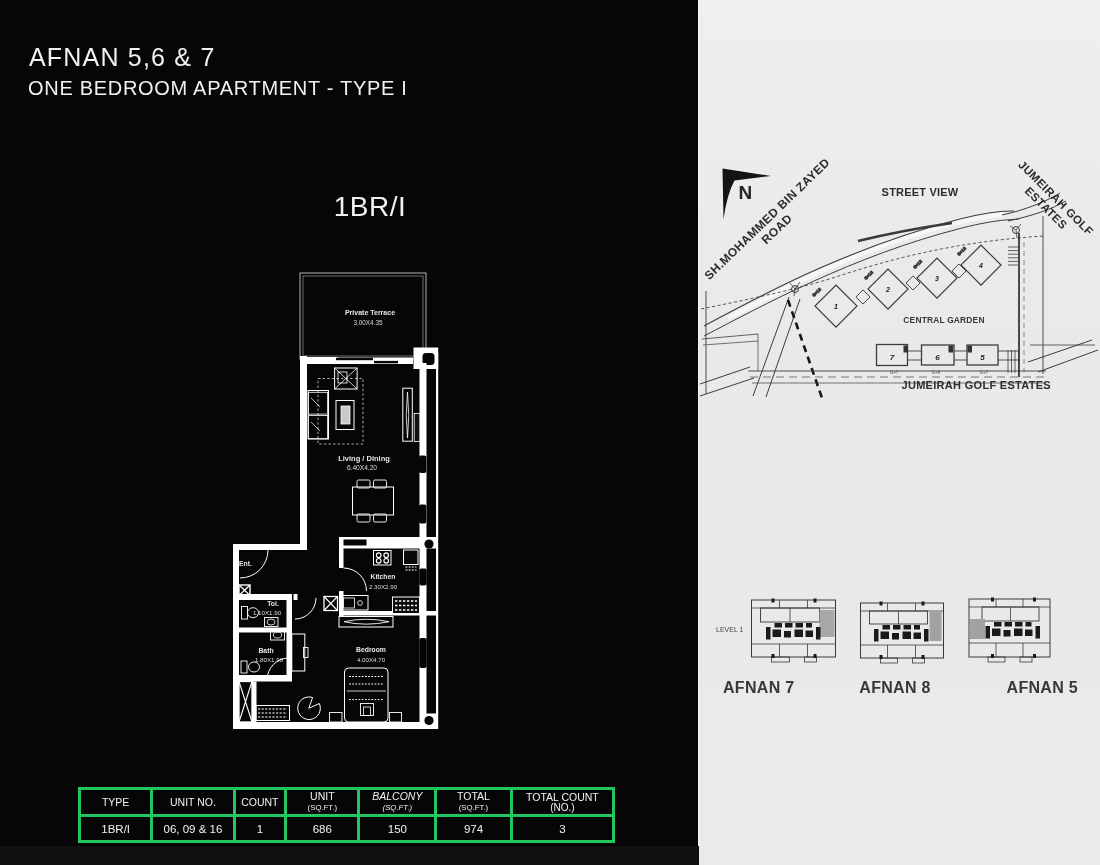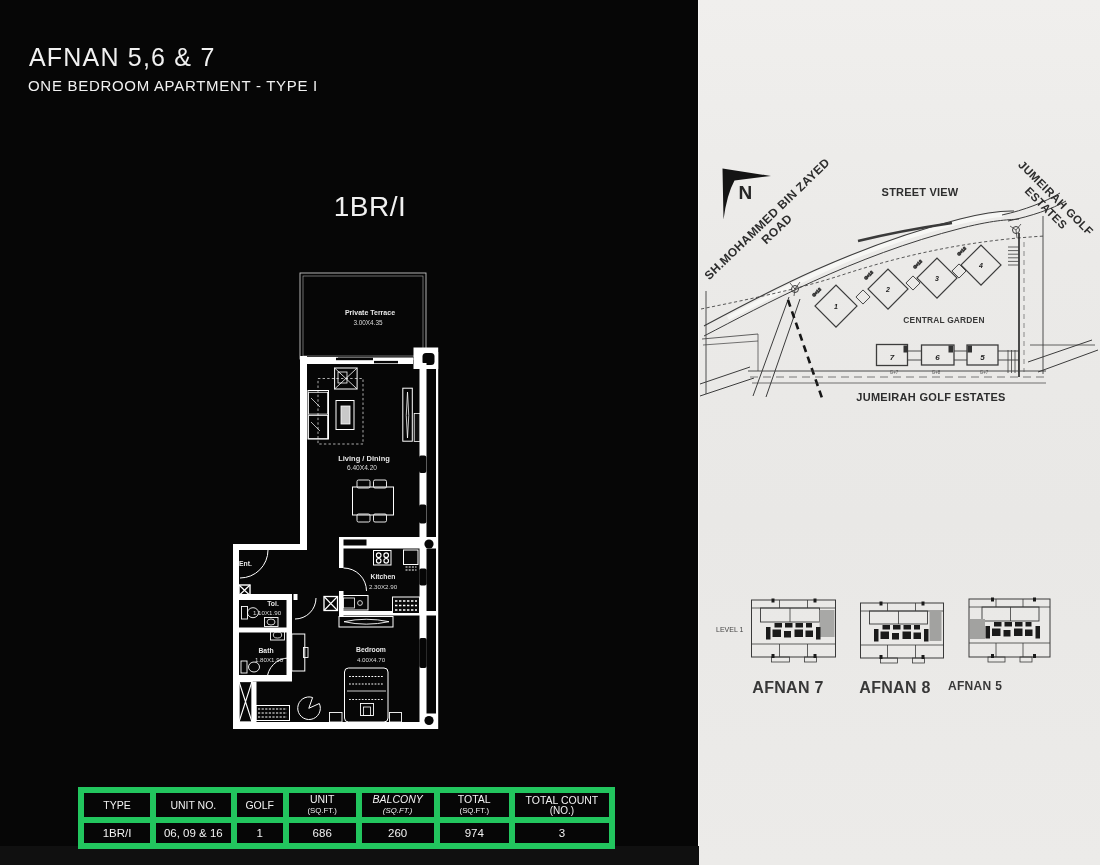--- a/index.html
+++ b/index.html
@@ -1,37 +1,37 @@
 <!DOCTYPE html>
 <html><head>
 <meta charset="utf-8">
 <style>
 html,body{margin:0;padding:0;background:#060606;}
 body{width:1100px;height:865px;overflow:hidden;font-family:"Liberation Sans",sans-serif;}
 #page{position:relative;width:1100px;height:761px;}
 .abs{position:absolute;}
 .wt{color:#f1f1f1;}
 table{border-collapse:collapse;}
-td{border:6px solid #22c55e;color:#f2f2f2;text-align:center;font-family:"Liberation Sans",sans-serif;}
+td{border:3px solid #22c55e;color:#f2f2f2;text-align:center;font-family:"Liberation Sans",sans-serif;}
 </style>
 </head>
 <body>
 <div id="page">
 
   <div class="abs" style="left:0;top:0;width:699px;height:865px;background:#060606;"></div>
 
   <div class="abs" style="left:698px;top:0;width:3px;height:865px;background:#f6f5f3;"></div>
 
   <div class="abs" style="left:699px;top:0;width:401px;height:865px;background:linear-gradient(180deg,#f0efed 0%,#ebeae8 30%,#e9e8e6 60%,#ecebe9 100%);"></div>
 
   <div class="abs" style="left:0;top:846px;width:699px;height:19px;background:#101010;"></div>
 
   <div class="abs wt" style="left:29px;top:43px;font-size:25px;letter-spacing:1.2px;">AFNAN 5,6 &amp; 7</div>
 
-  <div class="abs wt" style="left:28px;top:77px;font-size:15px;letter-spacing:0.7px;">ONE BEDROOM APARTMENT - TYPE I</div>
+  <div class="abs wt" style="left:28px;top:77px;font-size:20px;letter-spacing:0.7px;">ONE BEDROOM APARTMENT - TYPE I</div>
 
   <div class="abs wt" style="left:300px;top:191px;width:140px;text-align:center;font-size:28px;letter-spacing:0.5px;">1BR/I</div>
 
   <svg class="abs" style="left:0;top:0" width="699" height="865" viewBox="0 0 699 865">
     <g fill="none" stroke="#ffffff" stroke-width="1.15">
 
       <g>
         <rect x="300" y="273" width="126" height="86" stroke="#c4c4c4" stroke-width="0.9"></rect>
         <rect x="303" y="276" width="120" height="80" stroke="#9a9a9a" stroke-width="0.7"></rect>
         <text x="370" y="315" fill="#e8e8e8" stroke="none" font-size="7" text-anchor="middle" font-weight="bold">Private Terrace</text>
@@ -259,32 +259,32 @@
         <rect x="373.5" y="514" width="13" height="8" rx="1.5" stroke-width="0.9"></rect>
       </g>
     </g>
   </svg>
 
   <table class="abs" style="left:78px;top:787px;width:537px;">
     <tbody>
         <tr style="height:22px;font-size:10.5px;">
       <td style="width:73px;">TYPE</td>
       <td style="width:85px;">UNIT NO.</td>
-      <td style="width:48px;">GOLF</td>
+      <td style="width:48px;">COUNT</td>
       <td style="width:74px;line-height:10px;">UNIT<br><span style="font-size:7.8px;">(SQ.FT.)</span></td>
       <td style="width:75px;line-height:10px;font-style:italic;">BALCONY<br><span style="font-size:7.8px;">(SQ.FT.)</span></td>
       <td style="width:76px;line-height:10px;">TOTAL<br><span style="font-size:7.8px;">(SQ.FT.)</span></td>
       <td style="width:106px;line-height:10px;margin-left:36px;">TOTAL COUNT<br><span style="font-size:10px;">(NO.)</span></td>
     </tr>
     <tr style="height:26px;font-size:11.5px;">
       <td>1BR/I</td>
       <td>06, 09 &amp; 16</td>
       <td>1</td>
       <td>686</td>
-      <td>260</td>
+      <td>150</td>
       <td>974</td>
       <td>3</td>
     </tr>
   </tbody>
     </table>
 
   <svg class="abs" style="left:699px;top:0" width="401" height="450" viewBox="699 0 401 450">
     <g fill="none" stroke="#3c3c3c" stroke-width="1">
 
       <path d="M722.5,168.5 L771,176 L734.5,180.5 Q727,194 723.5,219.5 Z" fill="#141414" stroke="none"></path>
@@ -412,21 +412,21 @@
 
     <text x="944" y="322.5" fill="#383838" font-size="8.4" letter-spacing="0.2" text-anchor="middle" font-family="Liberation Sans,sans-serif" font-weight="bold">CENTRAL GARDEN</text>
 
     <text x="920" y="196" fill="#2e2e2e" font-size="11" letter-spacing="0.2" text-anchor="middle" font-family="Liberation Sans,sans-serif" font-weight="bold">STREET VIEW</text>
   </svg>
 
   <div class="abs" style="left:772px;top:224px;width:220px;transform:translate(-50%,-50%) rotate(-44deg);text-align:center;font-size:12px;font-weight:bold;letter-spacing:0.4px;color:#2d2d2d;line-height:14px;">SH.MOHAMMED BIN ZAYED<br>ROAD</div>
 
   <div class="abs" style="left:1051px;top:203px;width:140px;transform:translate(-50%,-50%) rotate(45deg);text-align:center;font-size:11.5px;font-weight:bold;letter-spacing:0.4px;color:#2d2d2d;line-height:14px;">JUMEIRAH GOLF<br>ESTATES</div>
 
-  <div class="abs" style="left:811px;top:391px;width:240px;text-align:center;font-size:11px;font-weight:bold;letter-spacing:0.3px;color:#2d2d2d;">JUMEIRAH GOLF ESTATES</div>
+  <div class="abs" style="left:811px;top:379px;width:240px;text-align:right;font-size:11px;font-weight:bold;letter-spacing:0.3px;color:#2d2d2d;">JUMEIRAH GOLF ESTATES</div>
 
   <div class="abs" style="left:716px;top:626px;font-size:7px;color:#444;">LEVEL 1</div>
 
   <svg class="abs" style="left:699px;top:560px" width="401" height="130" viewBox="699 560 401 130">
 
     <g fill="none" stroke="#3a3a3a" stroke-width="0.8" transform="translate(751.5,600)">
       <rect x="0" y="0" width="84" height="57" stroke-width="1"></rect>
       <path d="M0,8 h84 M28,0 v8 M56,0 v8"></path>
       <rect x="9" y="8" width="59" height="14" stroke-width="0.9"></rect>
       <path d="M38.5,8 v14"></path>
@@ -500,18 +500,18 @@
         <rect x="16.5" y="27" width="4.5" height="12.5"></rect>
         <rect x="66.5" y="27" width="4.5" height="12.5"></rect>
         <rect x="22" y="-1.5" width="3" height="4"></rect>
         <rect x="64" y="-1.5" width="3" height="4"></rect>
         <rect x="22" y="55" width="3" height="4"></rect>
         <rect x="64" y="55" width="3" height="4"></rect>
       </g>
     </g>
   </svg>
 
-  <div class="abs" style="left:723px;top:679px;width:130px;text-align:center;font-size:16px;font-weight:bold;letter-spacing:0.3px;color:#383838;">AFNAN 7</div>
+  <div class="abs" style="left:723px;top:679px;width:130px;font-size:16px;font-weight:bold;letter-spacing:0.3px;color:#383838;">AFNAN 7</div>
 
   <div class="abs" style="left:830px;top:679px;width:130px;text-align:center;font-size:16px;font-weight:bold;letter-spacing:0.3px;color:#383838;">AFNAN 8</div>
 
-  <div class="abs" style="left:948px;top:679px;width:130px;text-align:left;font-size:12px;font-weight:bold;letter-spacing:0.3px;color:#383838;">AFNAN 5</div>
+  <div class="abs" style="left:948px;top:679px;width:130px;text-align:right;font-size:16px;font-weight:bold;letter-spacing:0.3px;color:#383838;">AFNAN 5</div>
 </div>
 
 </body></html>

